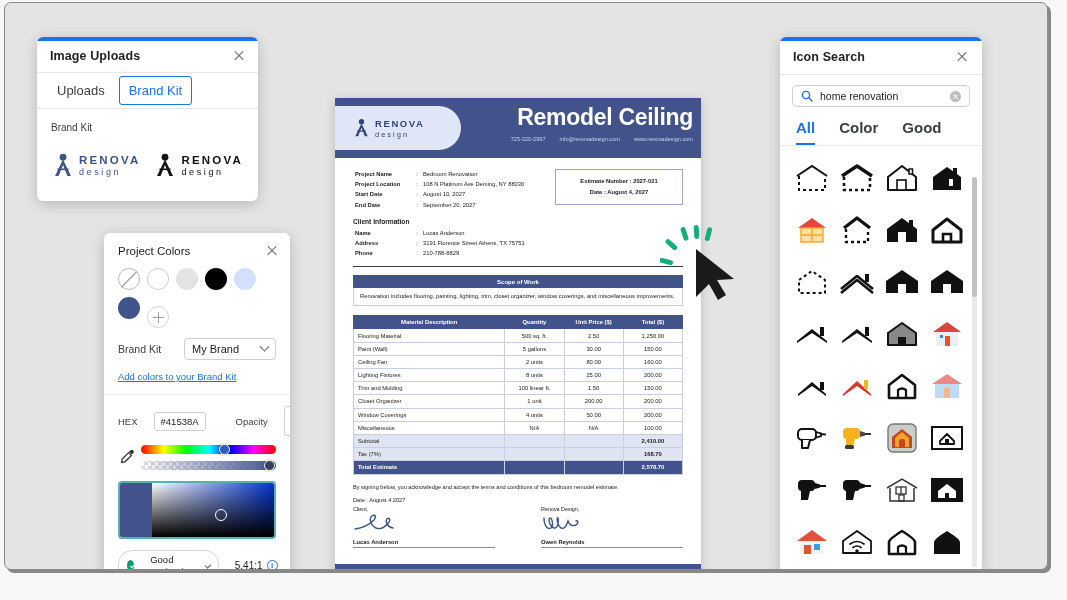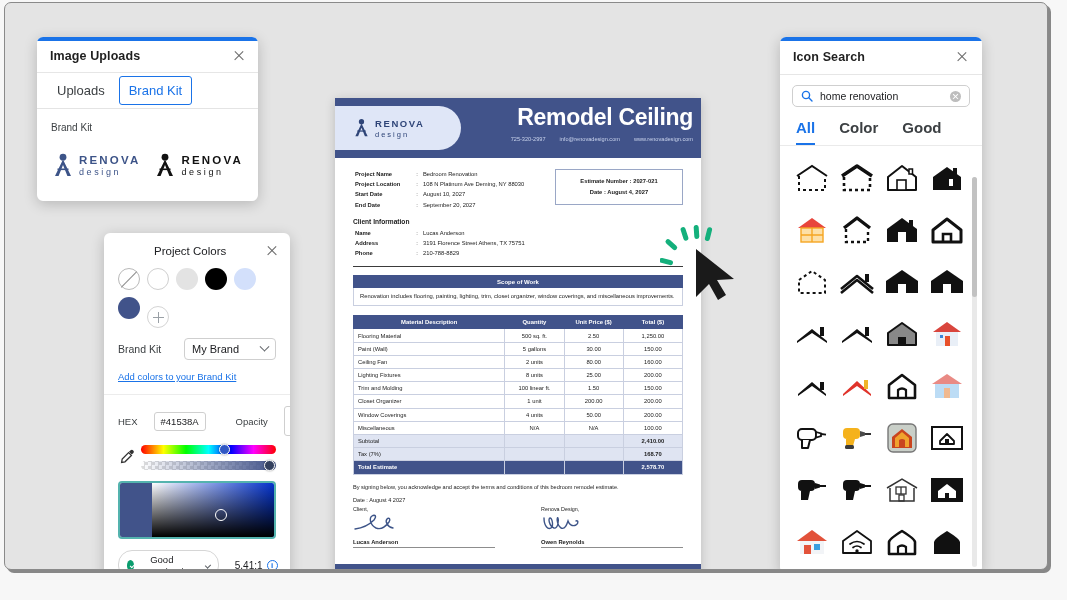--- a/index.html
+++ b/index.html
@@ -60,21 +60,21 @@
   .chev{ width:7px;height:7px;border-right:1.4px solid #5f6368;border-bottom:1.4px solid #5f6368;transform:rotate(45deg) translate(-2px,-2px);}
   .logos{ display:flex; gap:4px; padding:16px 10px 22px; }
   .logo-cell{ flex:1; display:flex; align-items:center; justify-content:center; gap:5px;}
   .logo-text{ line-height:1; }
   .logo-text .l1{ font-size:11.5px; letter-spacing:2.2px; font-weight:bold; }
   .logo-text .l2{ font-size:9px; letter-spacing:2.6px; margin-top:2px;}
   .logo-blue{ color:#3d5488; } .logo-black{ color:#121212; }
 
   
   #project-colors{ left:99px; top:230px; width:186px; }
-  #project-colors .pc-title{ font-size:11.5px; color:#202124; padding:12px 14px 0;margin-left:36px;}
+  #project-colors .pc-title{ font-size:11.5px; color:#202124; padding:12px 14px 0;}
   #project-colors .close-x{ position:absolute; right:11px; top:11px;}
   .swatches{ display:flex; gap:7px; padding:11px 14px 0; flex-wrap:wrap;}
   .sw{ width:22px;height:22px;border-radius:50%; cursor:pointer;}
   .sw.bordered{ border:1px solid #cfcfcf;}
   .sw-none{ position:relative; background:#fff; border:1px solid #b9b9b9;}
   .sw-none:after{content:"";position:absolute;left:-1px;top:10px;width:22px;height:1px;background:#8d8d8d;transform:rotate(-45deg);}
   .sw-add{ position:relative; background:#fff; border:1px solid #d4d4d4; margin-top:9px;}
   .sw-add:before,.sw-add:after{content:"";position:absolute;background:#9aa0a6;}
   .sw-add:before{left:10px;top:5px;width:1.4px;height:11px;}
   .sw-add:after{left:5px;top:10px;width:11px;height:1.4px;}

